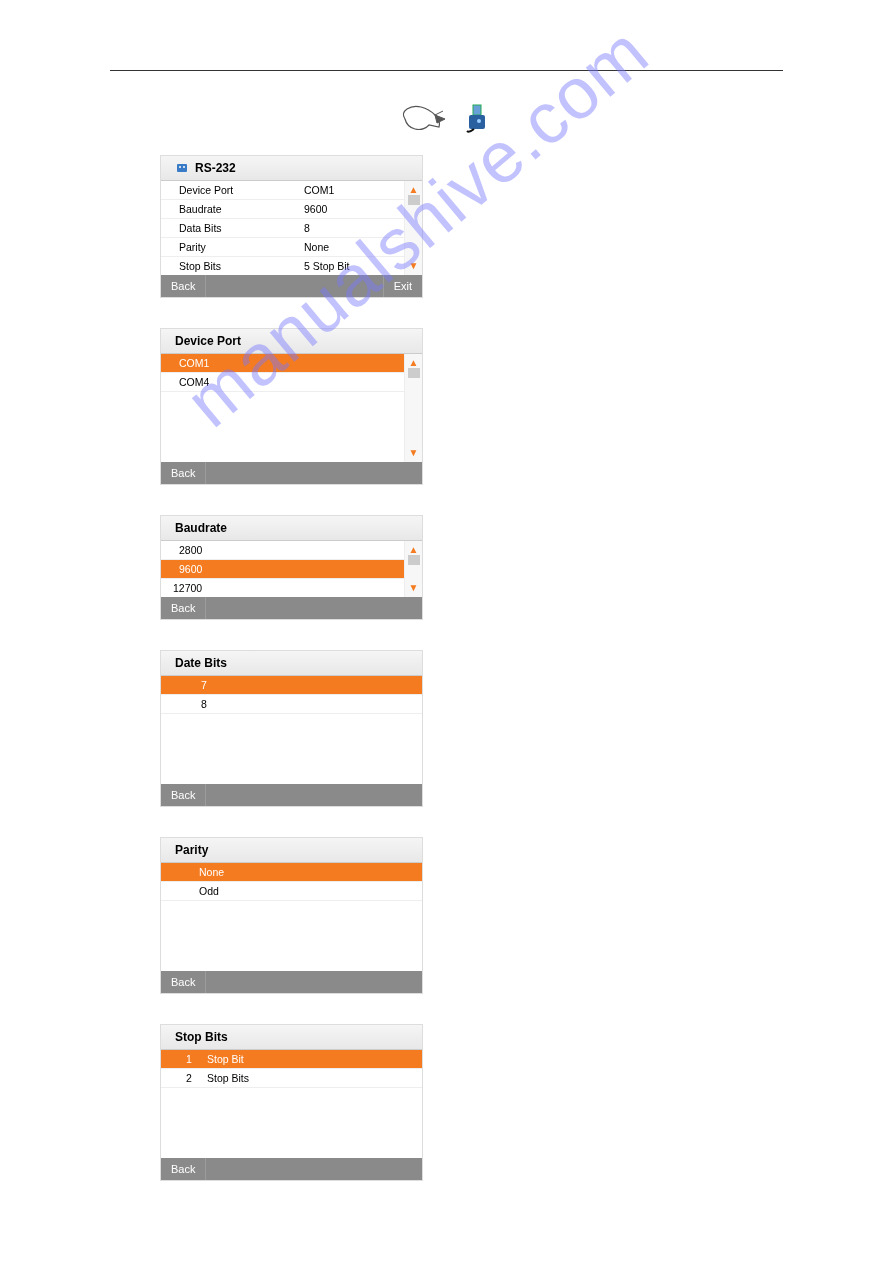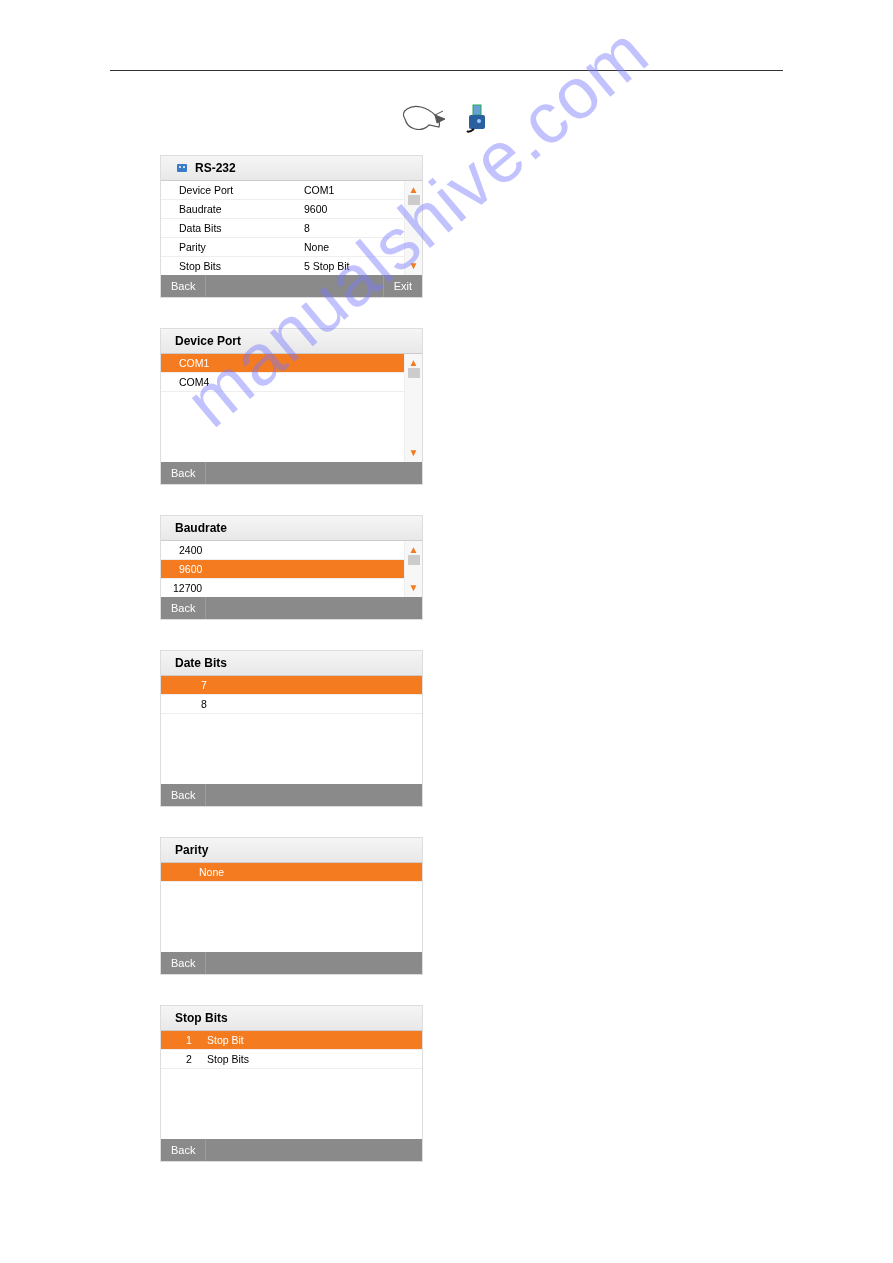--- a/index.html
+++ b/index.html
@@ -220,21 +220,21 @@
     </div>
   </div>
 
   <div class="panel">
     <div class="panel-header">
       <span>Baudrate</span>
     </div>
     <div class="panel-body">
       <div class="panel-rows">
         <div class="row">
-            <span class="label">2400</span>
+            <span class="label">2800</span>
           </div>
         <div class="row selected">
             <span class="label">9600</span>
           </div>
         <div class="row">
             <span class="label" style="margin-left:-6px">12700</span>
           </div>
       </div>
       <div class="scrollbar">
         <span class="arrow">▲</span>
@@ -272,20 +272,23 @@
 
   <div class="panel">
     <div class="panel-header">
       <span>Parity</span>
     </div>
     <div class="panel-body">
       <div class="panel-rows">
         <div class="row selected" style="padding-left:38px">
             <span>None</span>
           </div>
+        <div class="row" style="padding-left:38px">
+            <span>Odd</span>
+          </div>
         <div class="filler"></div>
       </div>
     </div>
     <div class="panel-footer">
       <div class="footer-btn">Back</div>
       <div class="footer-spacer"></div>
     </div>
   </div>
 
   <div class="panel">

